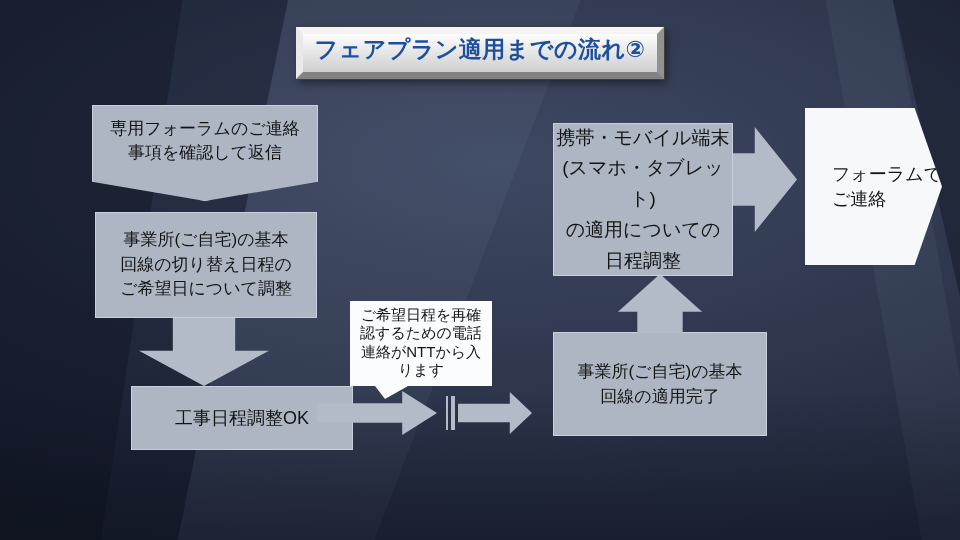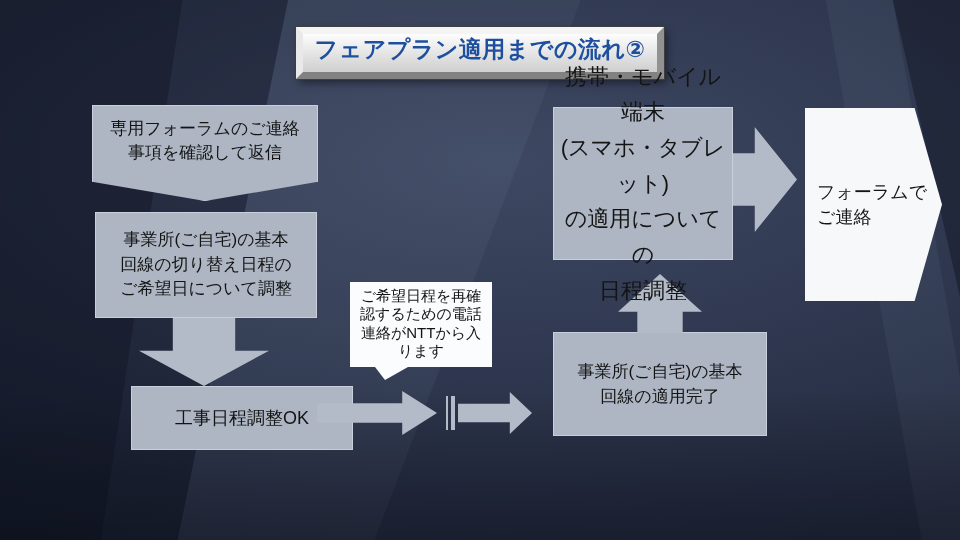--- a/index.html
+++ b/index.html
@@ -25,42 +25,42 @@
     display:flex;align-items:center;justify-content:center;text-align:center;}
   .node-border{border:1px solid rgba(222,230,242,0.55);}
   .multiline{white-space:pre-line;}
 
   .step1{left:92px;top:105px;width:226px;height:96px;
     clip-path:polygon(0 0,100% 0,100% 80%,50% 100%,0 80%);
     align-items:flex-start;padding-top:11px;font-size:17px;line-height:1.42;}
   .step2{left:95px;top:212px;width:222px;height:106px;font-size:17px;line-height:1.45;}
   .step3{left:95px;top:386px;width:222px;height:64px;font-size:18px;margin-left:36px;}
   .step4{left:553px;top:332px;width:214px;height:104px;font-size:17px;line-height:1.5;}
-  .step5{left:553px;top:107px;width:180px;height:153px;font-size:22px;line-height:1.62;}
-  .step6{left:805px;top:108px;width:137px;height:193px;background:#f7f8fa;
+  .step5{left:553px;top:123px;width:180px;height:153px;font-size:19px;line-height:1.62;}
+  .step6{left:805px;top:108px;width:137px;height:157px;background:#f7f8fa;
     clip-path:polygon(0 0,80% 0,100% 50%,80% 100%,0 100%);
-    justify-content:flex-start;text-align:left;padding-left:12px;font-size:18px;line-height:1.38;}
+    justify-content:flex-end;text-align:left;padding-left:0;font-size:18px;line-height:1.38;}
 
   .arrow{position:absolute;background:#b3bbc9;}
   .arrow-down{left:139px;top:318px;width:130px;height:68px;
     clip-path:polygon(26% 0,74% 0,74% 48%,100% 48%,50% 100%,0 48%,26% 48%);}
   .arrow-right-1{left:317px;top:391px;width:120px;height:44px;
     clip-path:polygon(0 28%,71% 28%,71% 0,100% 50%,71% 100%,71% 72%,0 72%);}
   .striped-arrow{position:absolute;left:446px;top:392px;width:86px;height:42px;}
   .stripe{position:absolute;top:10%;height:80%;background:#b3bbc9;}
   .stripe-1{left:0;width:2px;}
   .stripe-2{left:5px;width:4px;}
   .striped-body{position:absolute;left:12px;top:0;width:74px;height:100%;background:#b3bbc9;
     clip-path:polygon(0 28%,70% 28%,70% 0,100% 50%,70% 100%,70% 72%,0 72%);}
   .arrow-up{left:618px;top:274px;width:84px;height:59px;
     clip-path:polygon(50% 0,100% 64%,77% 64%,77% 100%,23% 100%,23% 64%,0 64%);}
   .arrow-right-3{left:733px;top:127px;width:64px;height:105px;
     clip-path:polygon(0 25%,34% 25%,34% 0,100% 50%,34% 100%,34% 75%,0 75%);}
 
-  .callout{position:absolute;left:350px;top:282px;width:142px;height:85px;background:#fbfcfd;
+  .callout{position:absolute;left:350px;top:301px;width:142px;height:85px;background:#fbfcfd;
     color:#141414;font-size:15px;line-height:1.23;text-align:center;box-sizing:border-box;
     padding-top:5px;}
   .callout-tail{position:absolute;left:25px;top:100%;width:0;height:0;
     border-top:13px solid #fbfcfd;border-left:10px solid transparent;border-right:23px solid transparent;}
 </style>
 </head>
 <body>
 
 <div class="slide">
   <div class="facet f1"></div>

